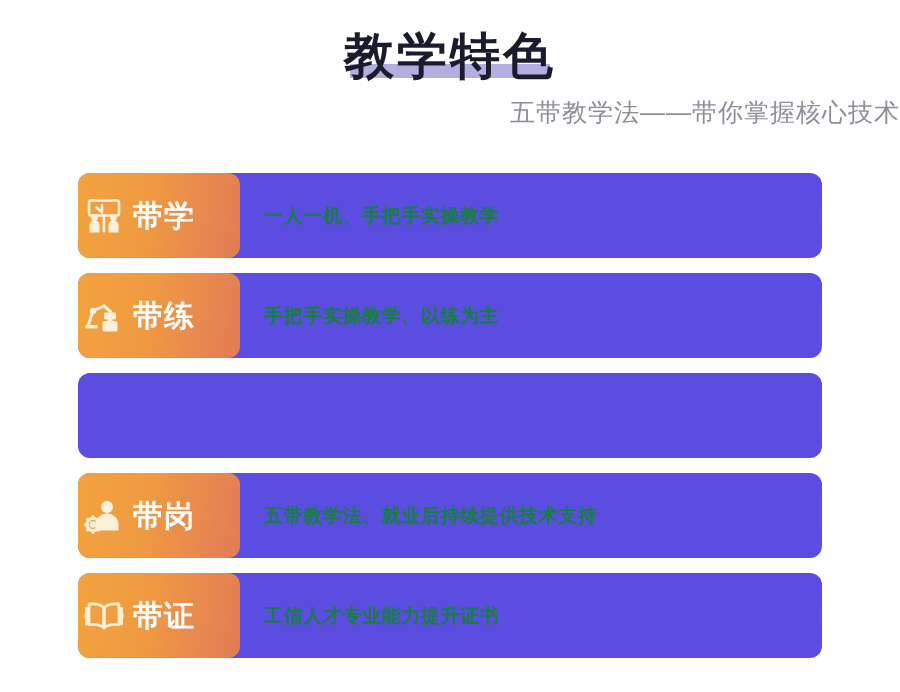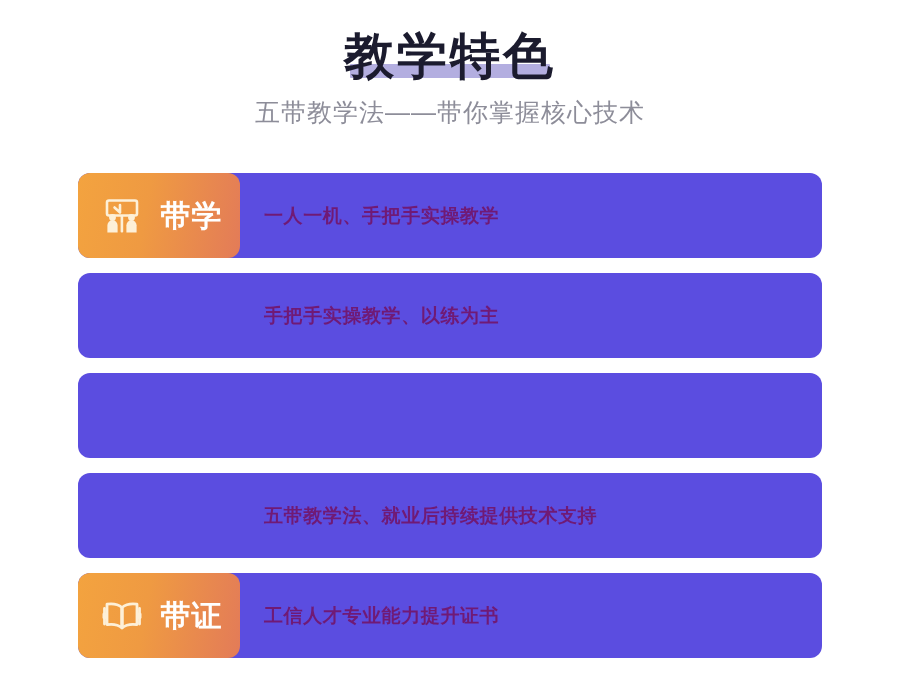--- a/index.html
+++ b/index.html
@@ -54,20 +54,21 @@
     line-height: 1.12;
     white-space: nowrap;
   }
   .subtitle {
     margin-top: 12px;
     font-size: 25px;
     color: #8d8d99;
     letter-spacing: 1px;
     font-weight: normal;
     white-space: nowrap;
+    text-align: right;
   }
 
   
   .features {
     position: absolute;
     top: 173px;
     left: 78px;
     width: 744px;
   }
   .feature-row {
@@ -88,38 +89,37 @@
     box-sizing: border-box;
   }
   .row-text {
     position: absolute;
     left: 186px;
     top: 0;
     height: 85px;
     display: flex;
     align-items: center;
     font-size: 19px;
-    color: #701a75;
+    color: #15803d;
     font-weight: bold;
     letter-spacing: 0.6px;
     white-space: nowrap;
   }
 
   .badge {
     position: absolute;
     left: 0;
     top: 0;
     width: 162px;
     height: 85px;
     border-radius: 12px;
     background: linear-gradient(100deg, #f3a33f 0%, #ef9a42 42%, #e37b58 100%);
     display: flex;
     align-items: center;
-    justify-content: center;
-    gap: 17px;
+    gap: 7px;
     box-sizing: border-box;
     padding-left: 4px;
   }
   .badge-icon {
     width: 44px;
     height: 44px;
     flex: 0 0 44px;
     display: block;
   }
   .badge-icon svg { display: block; width: 44px; height: 44px; }
@@ -166,29 +166,64 @@
             </g>
           </svg>
         </span>
         <span class="badge-label">带学</span>
       </div>
     </div>
 
     <div class="feature-row">
       <div class="row-body"></div>
       <div class="row-text">手把手实操教学、以练为主</div>
+      <div class="badge">
+        <span class="badge-icon">
+          <svg viewBox="0 0 44 44" xmlns="http://www.w3.org/2000/svg">
+            <g fill="none" stroke="#fdf0d8" stroke-width="3" stroke-linecap="round" stroke-linejoin="round">
+              <path d="M6 32 L11 17 L22 12"></path>
+              <path d="M22 12 L28.5 17.5"></path>
+            </g>
+            <g fill="#fdf0d8">
+              <circle cx="11" cy="17" r="3.2"></circle>
+              <path d="M3.5 31 h12 v3.4 h-12 z"></path>
+              <rect x="22" y="18.5" width="12" height="7" rx="1.4"></rect>
+              <rect x="20.5" y="27" width="15" height="10.5" rx="1.6"></rect>
+              <rect x="25.5" y="25" width="5" height="3.6" rx="0.8"></rect>
+            </g>
+          </svg>
+        </span>
+        <span class="badge-label">带练</span>
+      </div>
     </div>
 
     <div class="feature-row">
       <div class="row-body"></div>
     </div>
 
     <div class="feature-row">
       <div class="row-body"></div>
       <div class="row-text">五带教学法、就业后持续提供技术支持</div>
+      <div class="badge">
+        <span class="badge-icon">
+          <svg viewBox="0 0 44 44" xmlns="http://www.w3.org/2000/svg">
+            <g fill="#fdf0d8">
+              <circle cx="25" cy="13" r="6"></circle>
+              <path d="M13.5 36.5 v-5.5 a11.5 11.5 0 0 1 11.5-11.5 a11.5 11.5 0 0 1 11.5 11.5 v5.5 z"></path>
+            </g>
+            <g fill="none" stroke="#fdf0d8" stroke-width="3" stroke-linecap="round" stroke-linejoin="round">
+              <circle cx="11" cy="30.5" r="6.2"></circle>
+              <circle cx="11" cy="30.5" r="1.8"></circle>
+              <path d="M11 22.6 v2.2 M11 36.2 v2.2 M3.6 30.5 h2.2 M16.2 30.5 h2.2"></path>
+              <path d="M5.5 25 l1.6 1.6 M14.9 34.4 l1.6 1.6 M16.5 25 l-1.6 1.6 M7.1 34.4 l-1.6 1.6"></path>
+            </g>
+          </svg>
+        </span>
+        <span class="badge-label">带岗</span>
+      </div>
     </div>
 
     <div class="feature-row">
       <div class="row-body"></div>
       <div class="row-text">工信人才专业能力提升证书</div>
       <div class="badge">
         <span class="badge-icon">
           <svg viewBox="0 0 44 44" xmlns="http://www.w3.org/2000/svg">
             <g fill="none" stroke="#fdf0d8" stroke-width="2.8" stroke-linecap="round" stroke-linejoin="round">
               <path d="M22 13.5 C18 10.2 12.5 9.4 7 10.2 v20.4 c5.5-0.8 11-0.1 15 3.2 z"></path>

